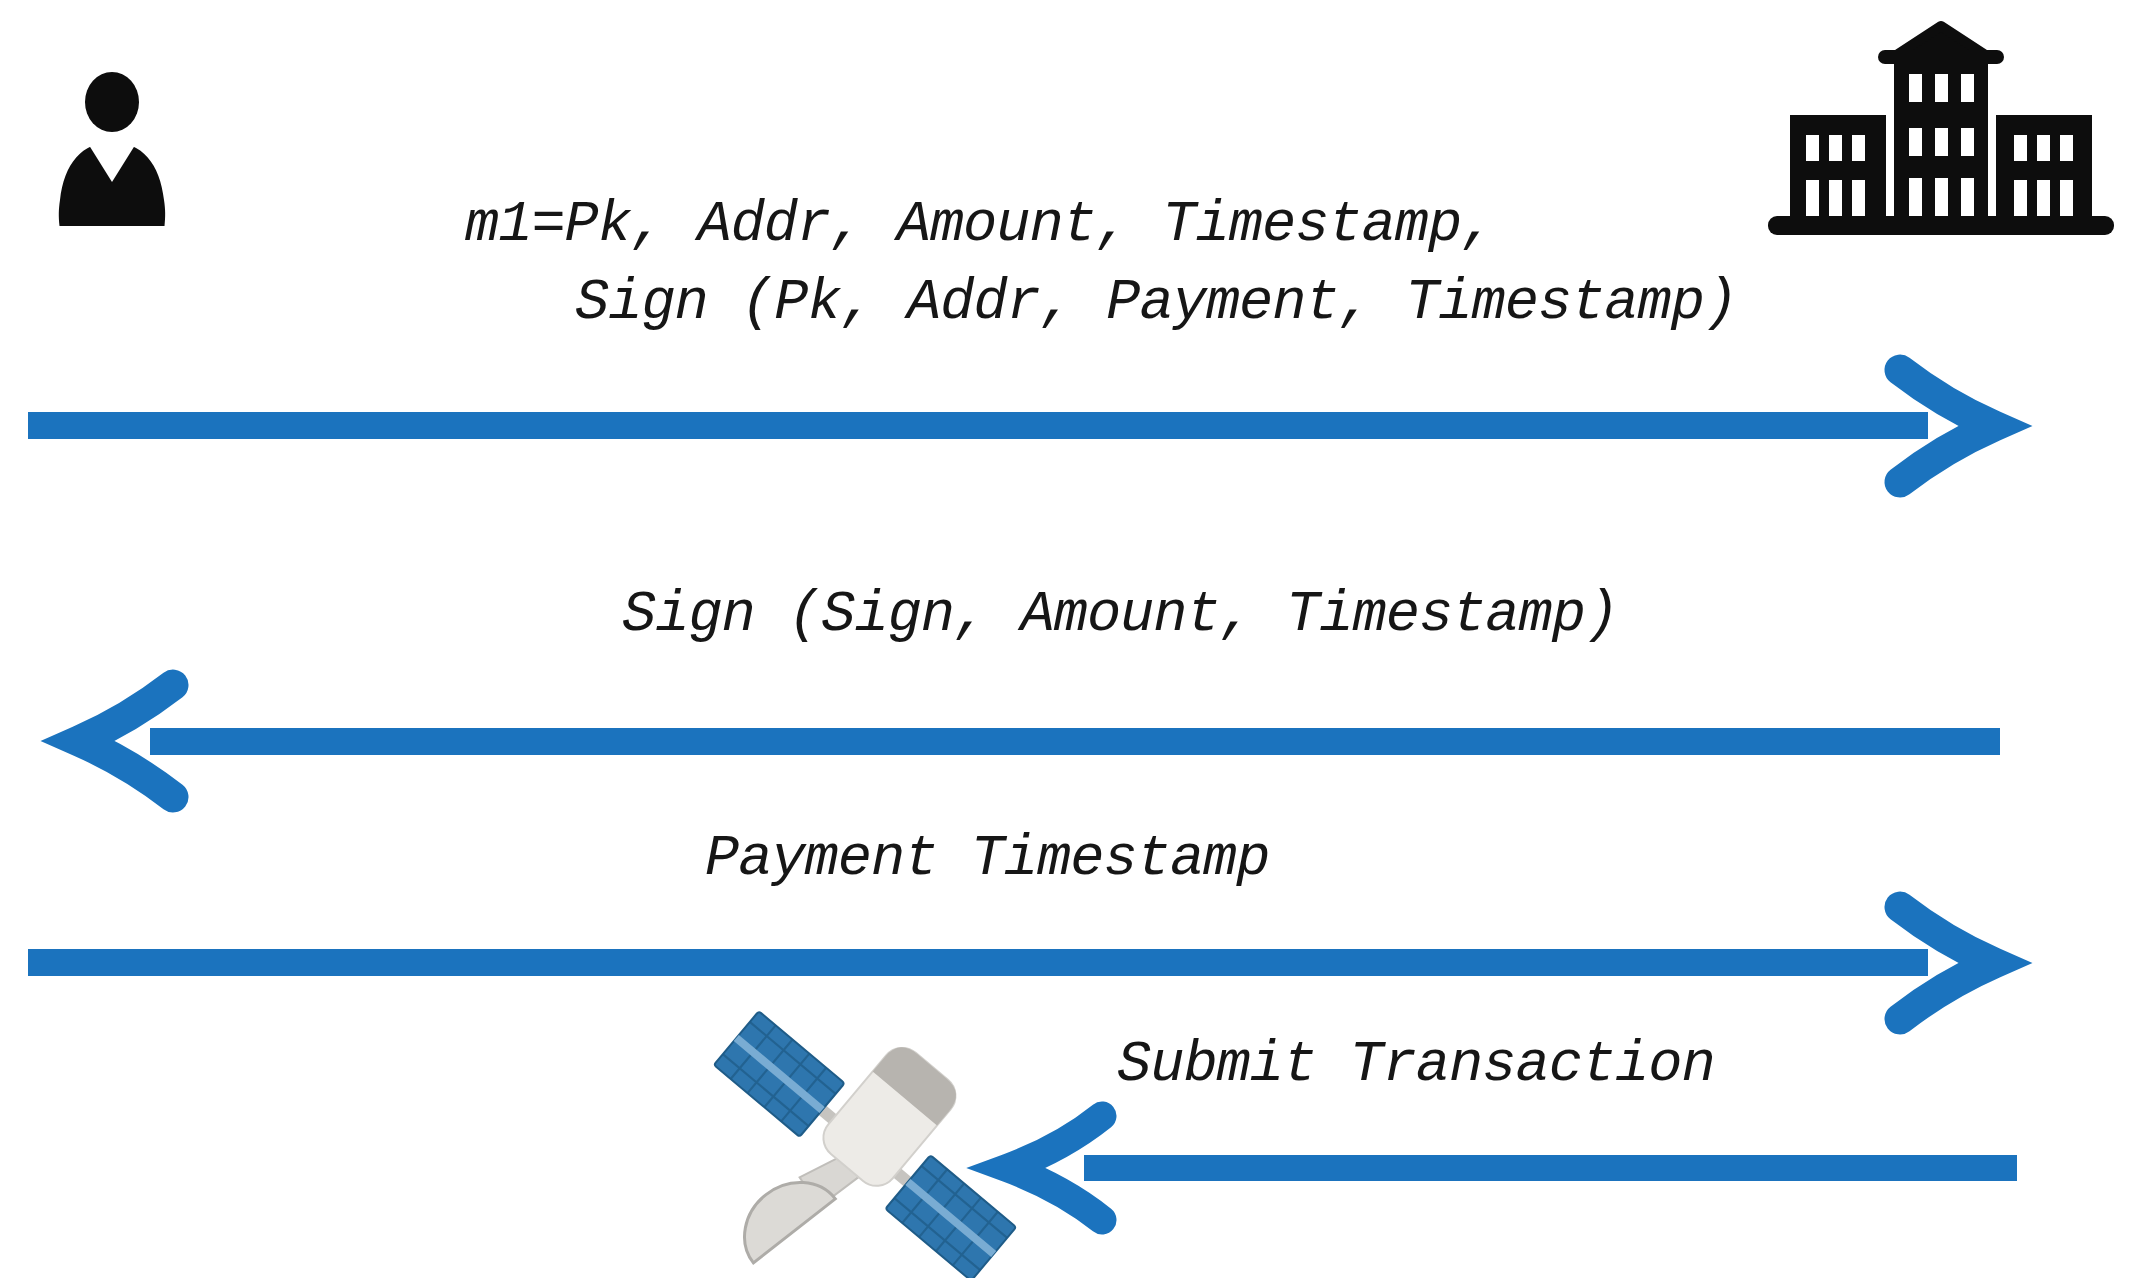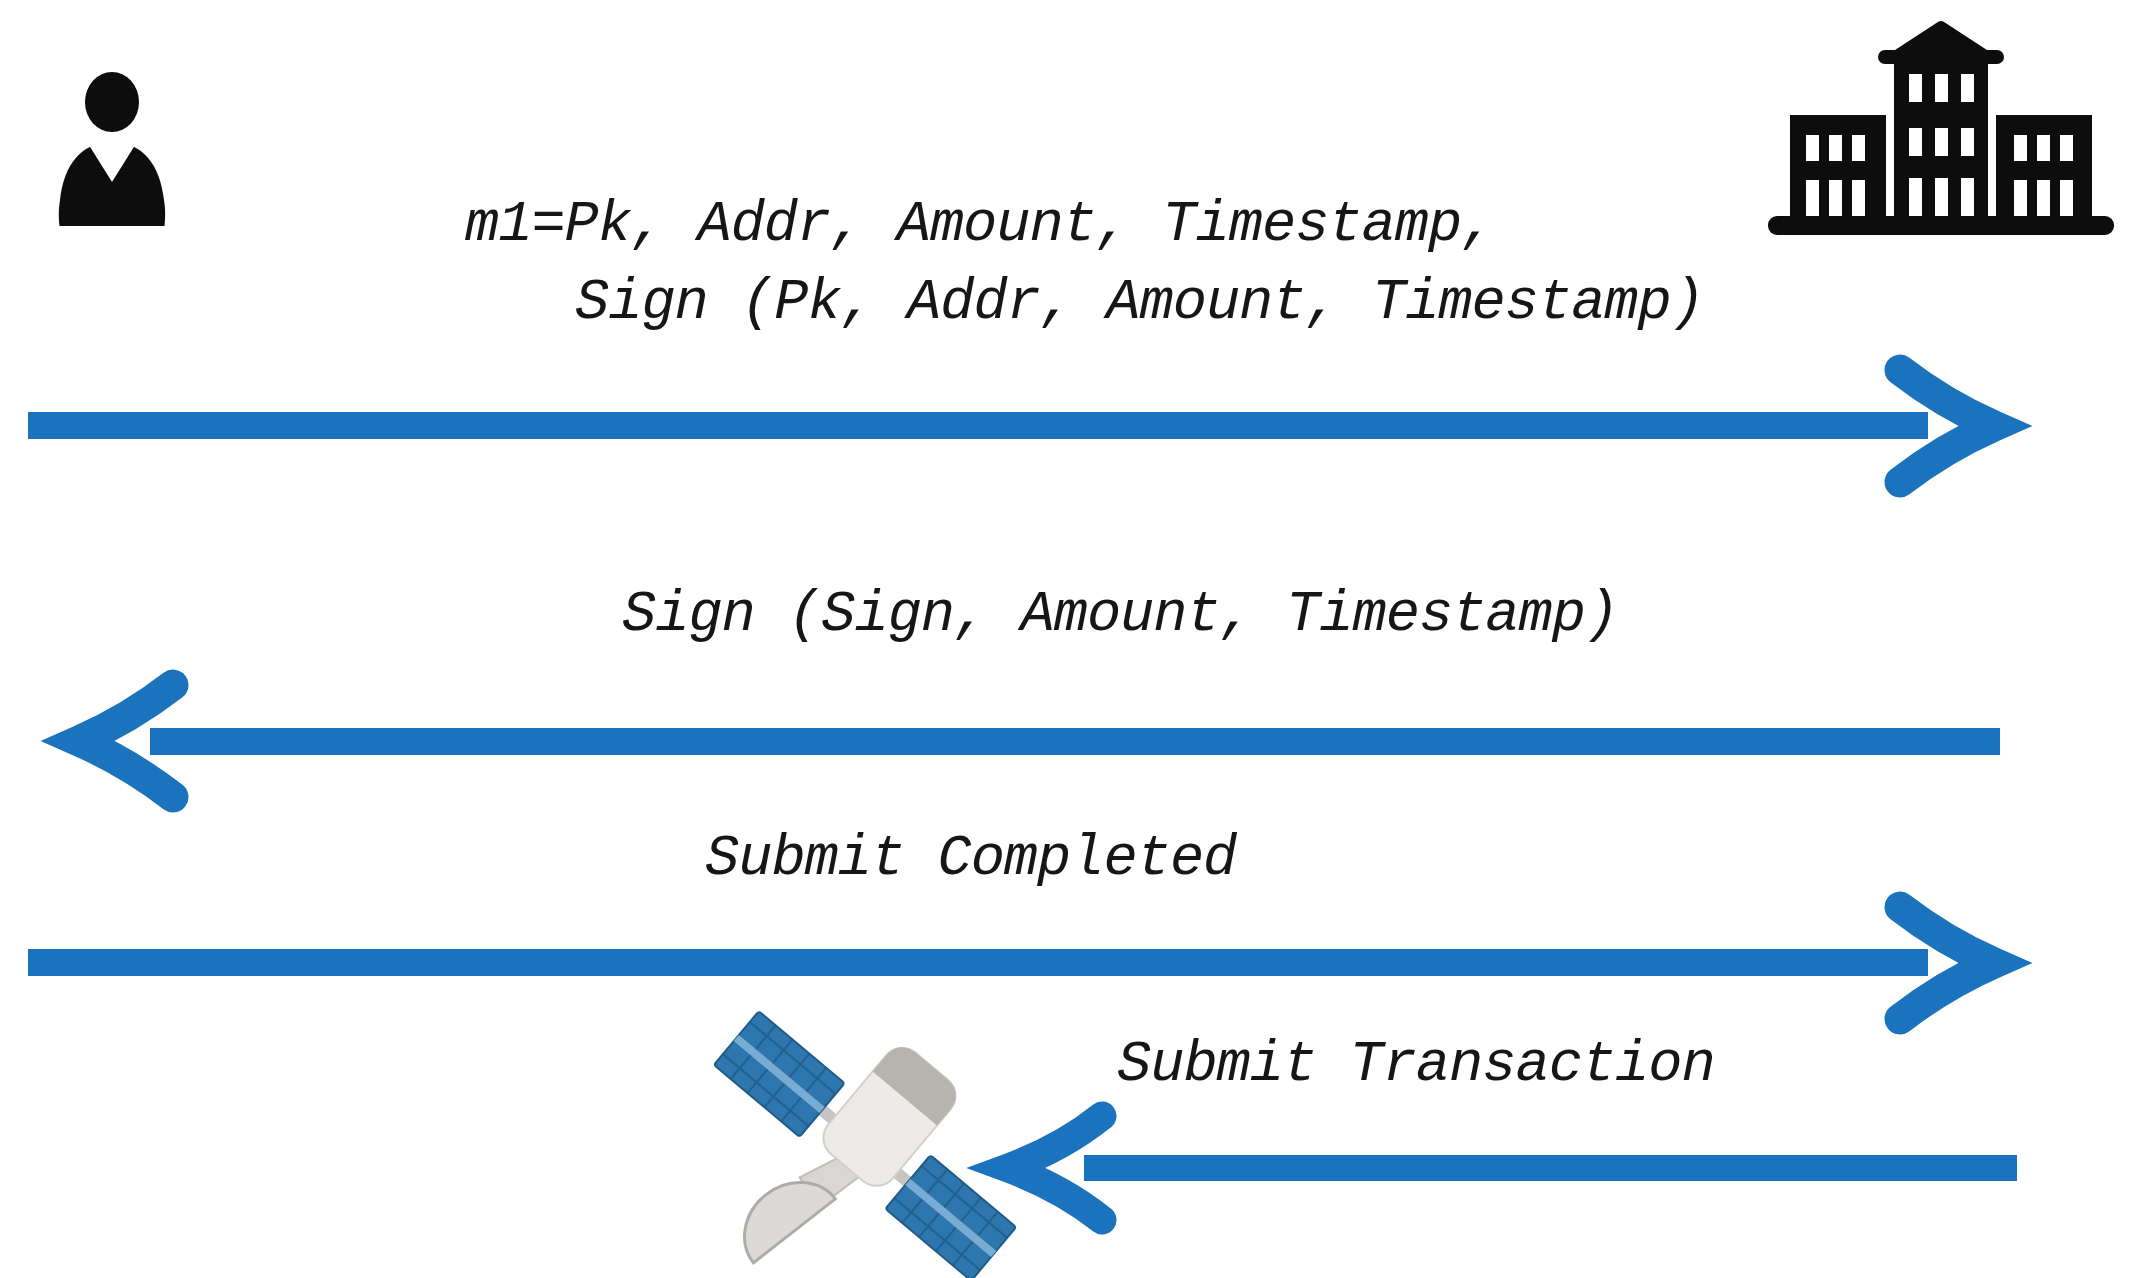--- a/index.html
+++ b/index.html
@@ -67,35 +67,35 @@
 
     <rect class="win" x="248" y="113" width="13" height="26"></rect>
     <rect class="win" x="271" y="113" width="13" height="26"></rect>
     <rect class="win" x="294" y="113" width="13" height="26"></rect>
     <rect class="win" x="248" y="158" width="13" height="36"></rect>
     <rect class="win" x="271" y="158" width="13" height="36"></rect>
     <rect class="win" x="294" y="158" width="13" height="36"></rect>
   </svg>
 
   <div class="msg-line" style="left:465px;top:190px">m1=Pk, Addr, Amount, Timestamp,</div>
-  <div class="msg-line" style="left:575px;top:268px">Sign (Pk, Addr, Amount, Timestamp)</div>
+  <div class="msg-line" style="left:575px;top:268px">Sign (Pk, Addr, Payment, Timestamp)</div>
 
   <svg style="left:28px;top:360px;width:1995px;height:132px" viewBox="0 0 1995 132">
     <rect class="shaft" x="0" y="52" width="1900" height="27"></rect>
     <path class="head" stroke-width="31" d="M 1872 10 Q 1916 44 1966 66 Q 1916 88 1872 122"></path>
   </svg>
 
   <div class="msg-line" style="left:622px;top:580px">Sign (Sign, Amount, Timestamp)</div>
 
   <svg style="left:50px;top:675px;width:1950px;height:132px" viewBox="0 0 1950 132">
     <rect class="shaft" x="100" y="53" width="1850" height="27"></rect>
     <path class="head" stroke-width="31" d="M 123 10 Q 79 44 29 66 Q 79 88 123 122"></path>
   </svg>
 
-  <div class="msg-line" style="left:705px;top:824px">Submit Completed</div>
+  <div class="msg-line" style="left:705px;top:824px">Payment Timestamp</div>
 
   <svg style="left:28px;top:897px;width:1995px;height:132px" viewBox="0 0 1995 132">
     <rect class="shaft" x="0" y="52" width="1900" height="27"></rect>
     <path class="head" stroke-width="31" d="M 1872 10 Q 1916 44 1966 66 Q 1916 88 1872 122"></path>
   </svg>
 
   <div class="msg-line" style="left:1117px;top:1030px">Submit Transaction</div>
 
   <svg style="left:992px;top:1102px;width:1025px;height:132px" viewBox="0 0 1025 132">
     <rect class="shaft" x="92" y="53" width="933" height="26"></rect>

